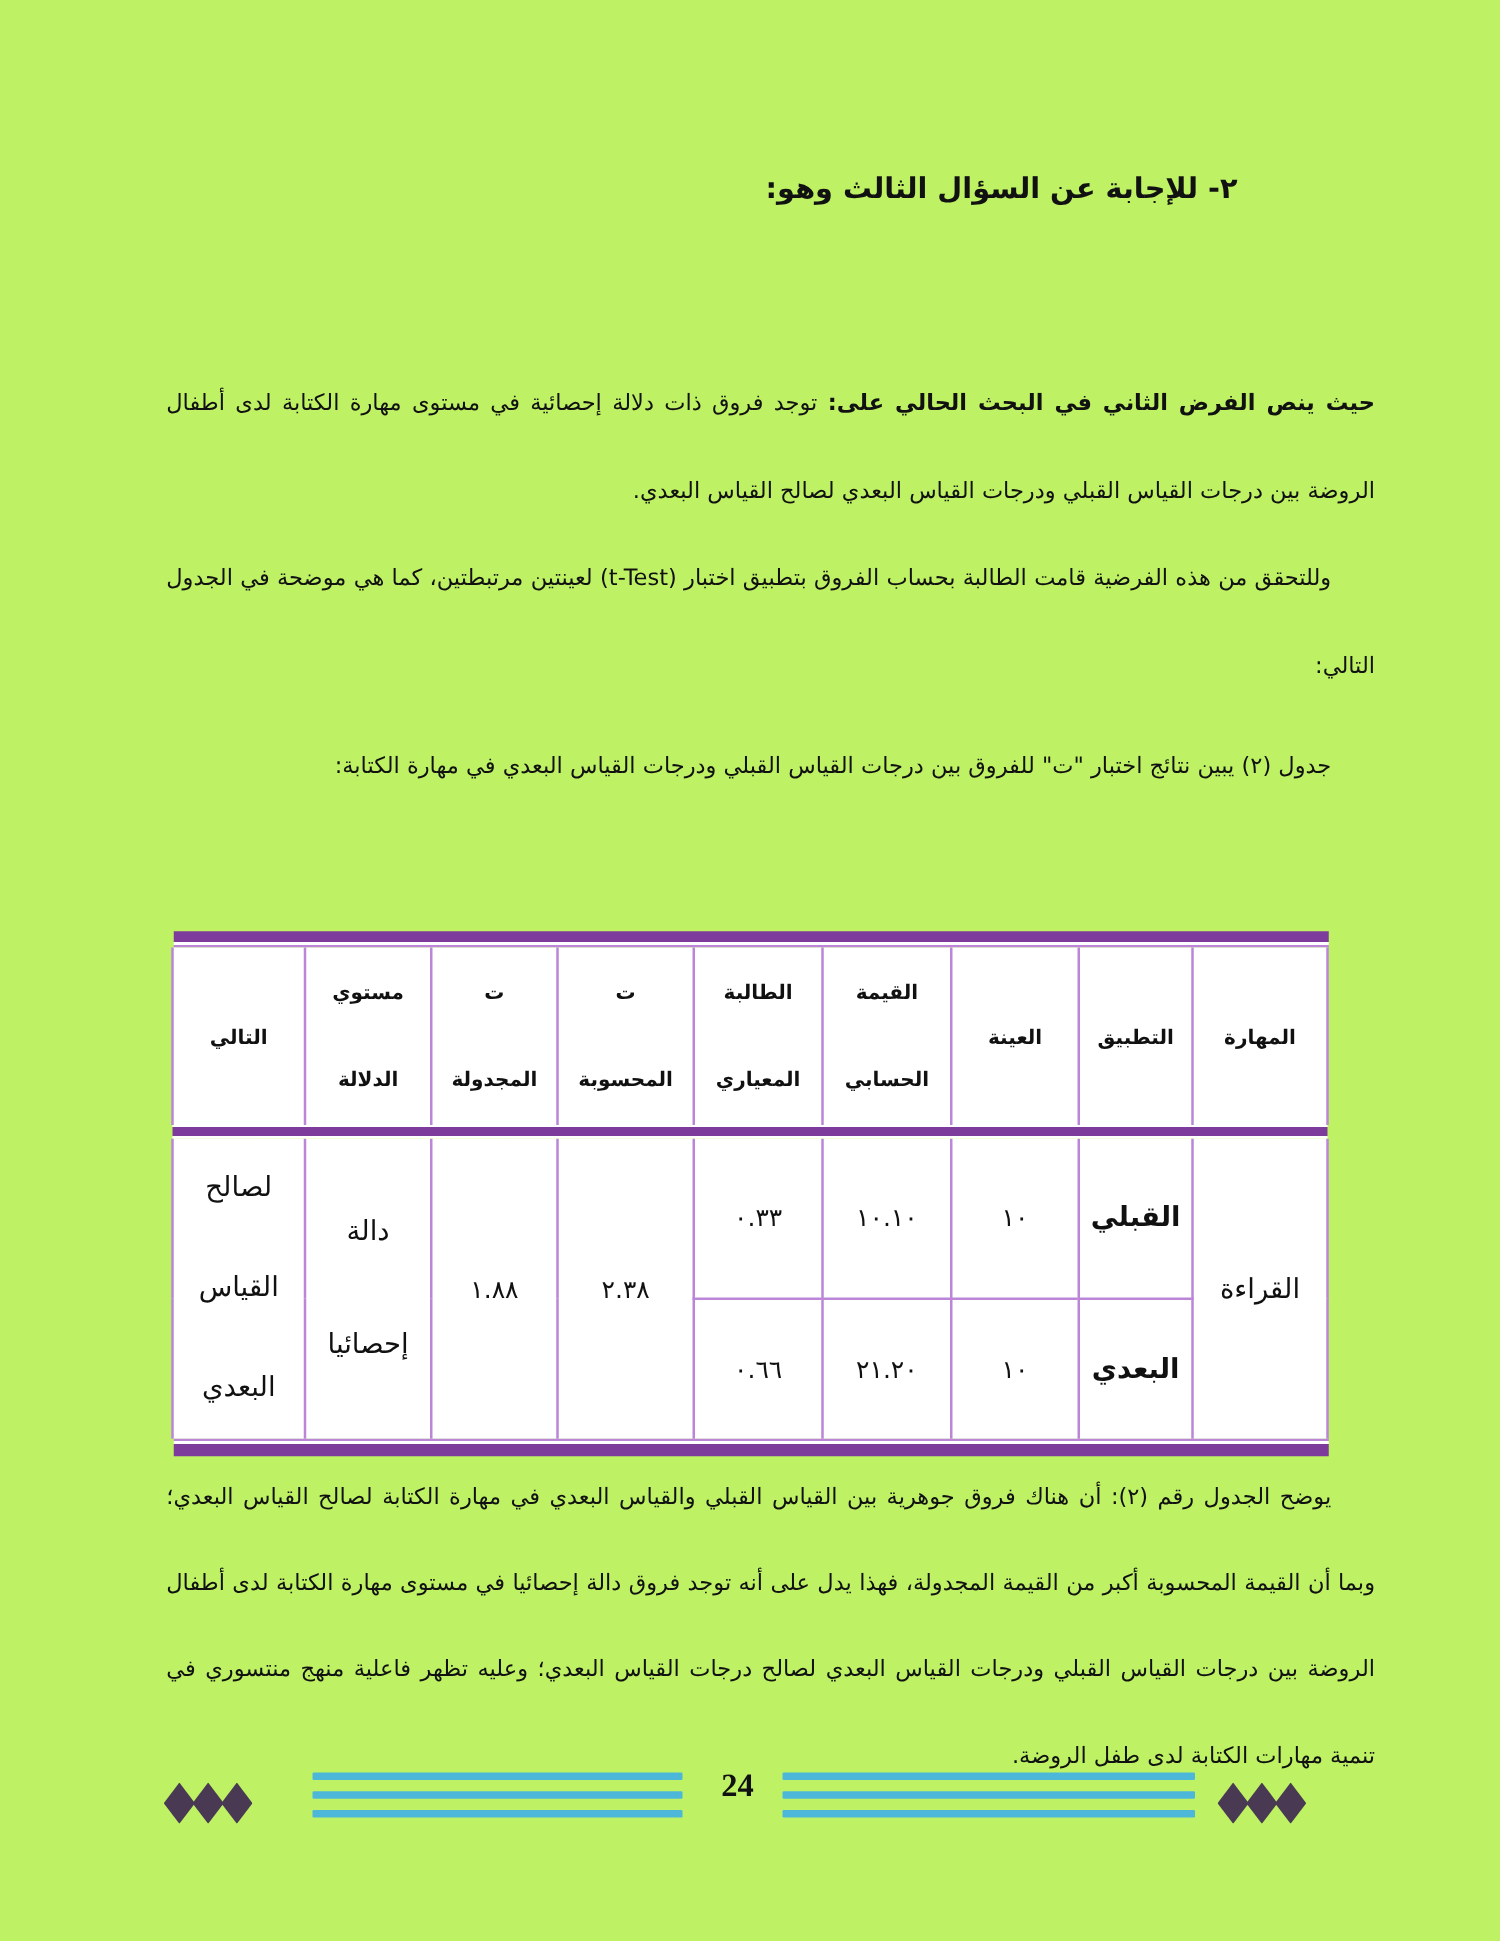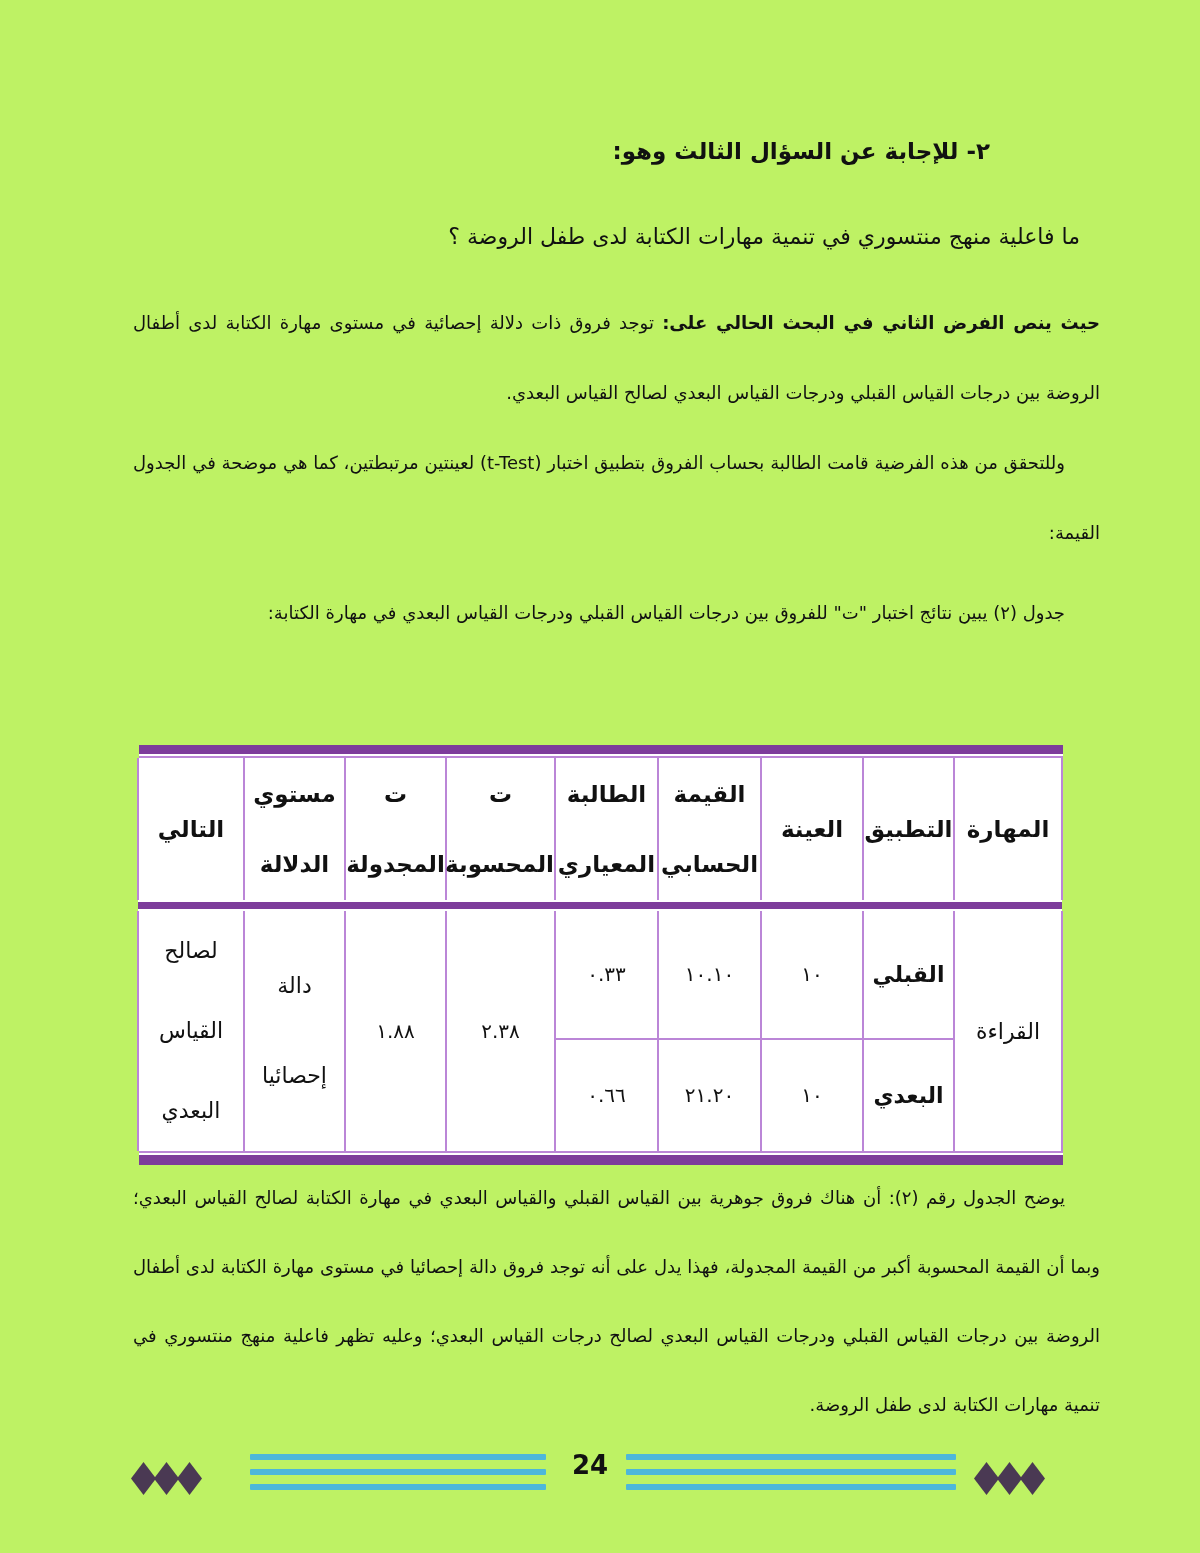--- a/index.html
+++ b/index.html
@@ -56,39 +56,39 @@
     width: 924px; table-layout: fixed; border-collapse: collapse;
     direction: rtl;
   }
   table.results th, table.results td {
     border-left: 2px solid var(--thin);
     border-right: 2px solid var(--thin);
     text-align: center; vertical-align: middle;
     background: #ffffff;
   }
   table.results th {
-    height: 142px; font-size: 23px; font-weight: 700;
+    height: 142px; font-size: 16px; font-weight: 700;
   }
   th .l, td .l { display: block; line-height: 70px; }
   tr.divider-row td {
     height: 11px; padding: 0; border: none;
     background: linear-gradient(to bottom,
       #ffffff 0 2px, var(--thick) 2px 9px, #ffffff 9px 11px);
   }
   tr.r1 td { height: 121px; }
   tr.r2 td { height: 106px; }
   tr.r1 td.splitcell { border-bottom: 2px solid var(--thin); }
   td.app { font-weight: 700; font-size: 22px; }
   td.num { font-size: 20px; }
   td.skill { font-size: 22px; }
   td.sig .l { line-height: 90px; font-size: 22px; }
   td.dec .l { line-height: 80px; font-size: 22px; }
 
   
-  .footer { position: absolute; top: 1450px; left: 0; width: 1124px; height: 70px; }
+  .footer { position: absolute; top: 1414px; left: 0; width: 1124px; height: 70px; font-family: Liberation Serif, serif; }
   .diamonds { position: absolute; top: 12px; white-space: nowrap; font-size: 0; }
   .diamonds.left { left: 133px; }
   .diamonds.right { left: 976px; }
   .diamond {
     display: inline-block; width: 25px; height: 33px;
     margin-left: -2px;
     background: var(--diamond);
     clip-path: polygon(50% 0, 100% 50%, 50% 100%, 0 50%);
   }
   .lines { position: absolute; top: 4px; }
@@ -101,25 +101,24 @@
     text-align: center; font-size: 26px; font-weight: 700; direction: ltr;
   }
 </style>
 </head>
 <body>
 
 <div class="page">
 
   <div class="sec-heading">٢- للإجابة عن السؤال الثالث وهو:</div>
 
-  <div class="question">ما فاعلية منهج منتسوري في تنمية مهارات الكتابة لدى طفل الروضة ؟</div>
 
   <p class="para hypothesis"><span class="lead">حيث ينص الفرض الثاني في البحث الحالي على:</span> <span>توجد فروق ذات دلالة إحصائية في مستوى مهارة الكتابة لدى أطفال الروضة بين درجات القياس القبلي ودرجات القياس البعدي لصالح القياس البعدي.</span></p>
 
-  <p class="para method">وللتحقق من هذه الفرضية قامت الطالبة بحساب الفروق بتطبيق اختبار (t-Test) لعينتين مرتبطتين، كما هي موضحة في الجدول القيمة:</p>
+  <p class="para method">وللتحقق من هذه الفرضية قامت الطالبة بحساب الفروق بتطبيق اختبار (t-Test) لعينتين مرتبطتين، كما هي موضحة في الجدول التالي:</p>
 
   <p class="para caption">جدول (٢) يبين نتائج اختبار "ت" للفروق بين درجات القياس القبلي ودرجات القياس البعدي في مهارة الكتابة:</p>
 
   <div class="table-frame">
     <div class="band-top"></div>
     <table class="results">
       <colgroup>
         <col style="width:108px">
           <col style="width:91px">
           <col style="width:102px">

